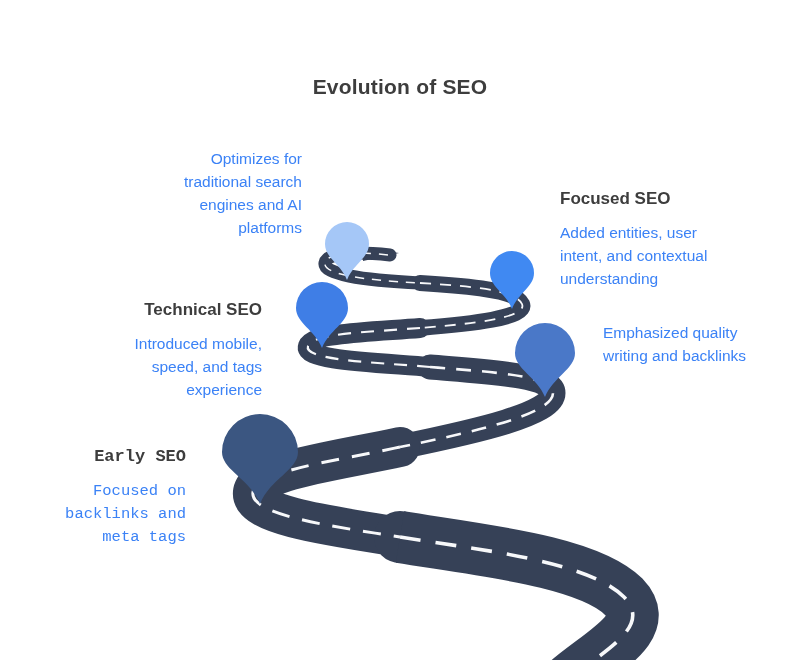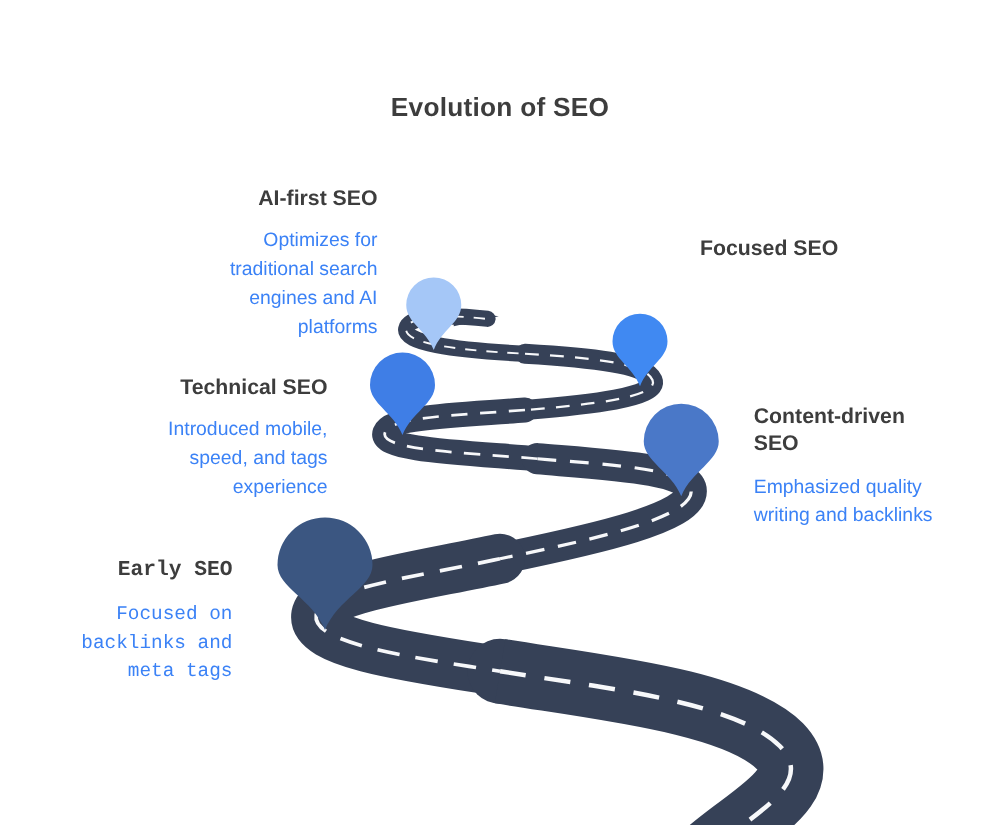--- a/index.html
+++ b/index.html
@@ -88,35 +88,34 @@
     </g>
     <g transform="translate(545,355)">
       <path d="M0 0 C-8 -20 -30 -28 -30 -44 A30 30 0 1 1 30 -44 C30 -28 8 -20 0 0 Z" fill="#4a78c8"></path>
     </g>
     <g transform="translate(260,462)">
       <path d="M0 0 C-10 -25 -38 -34 -38 -52 A38 38 0 1 1 38 -52 C38 -34 10 -25 0 0 Z" fill="#3b5681"></path>
     </g>
   </svg>
 
   <div class="milestone ms-ai align-right">
-    <h3>AI-first SEO</h3>
     <p>Optimizes for traditional search engines and AI platforms</p>
   </div>
 
   <div class="milestone ms-semantic align-left">
     <h3>Focused SEO</h3>
+    <p>Added entities, user intent, and contextual understanding</p>
   </div>
 
   <div class="milestone ms-technical align-right">
     <h3>Technical SEO</h3>
     <p>Introduced mobile, speed, and tags experience</p>
   </div>
 
   <div class="milestone ms-content align-left">
-    <h3>Content-driven SEO</h3>
     <p>Emphasized quality writing and backlinks</p>
   </div>
 
   <div class="milestone ms-early align-right">
     <h3>Early SEO</h3>
     <p>Focused on backlinks and meta tags</p>
   </div>
 
 </div>
 

